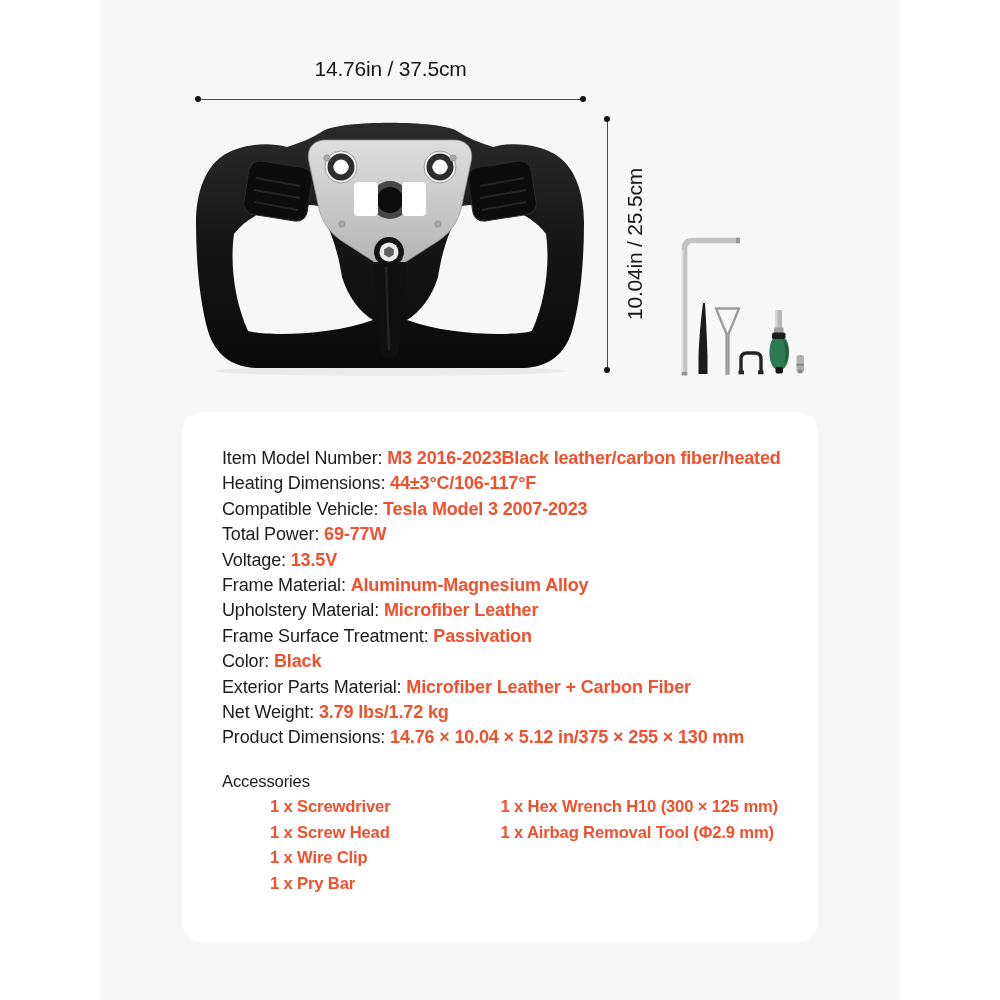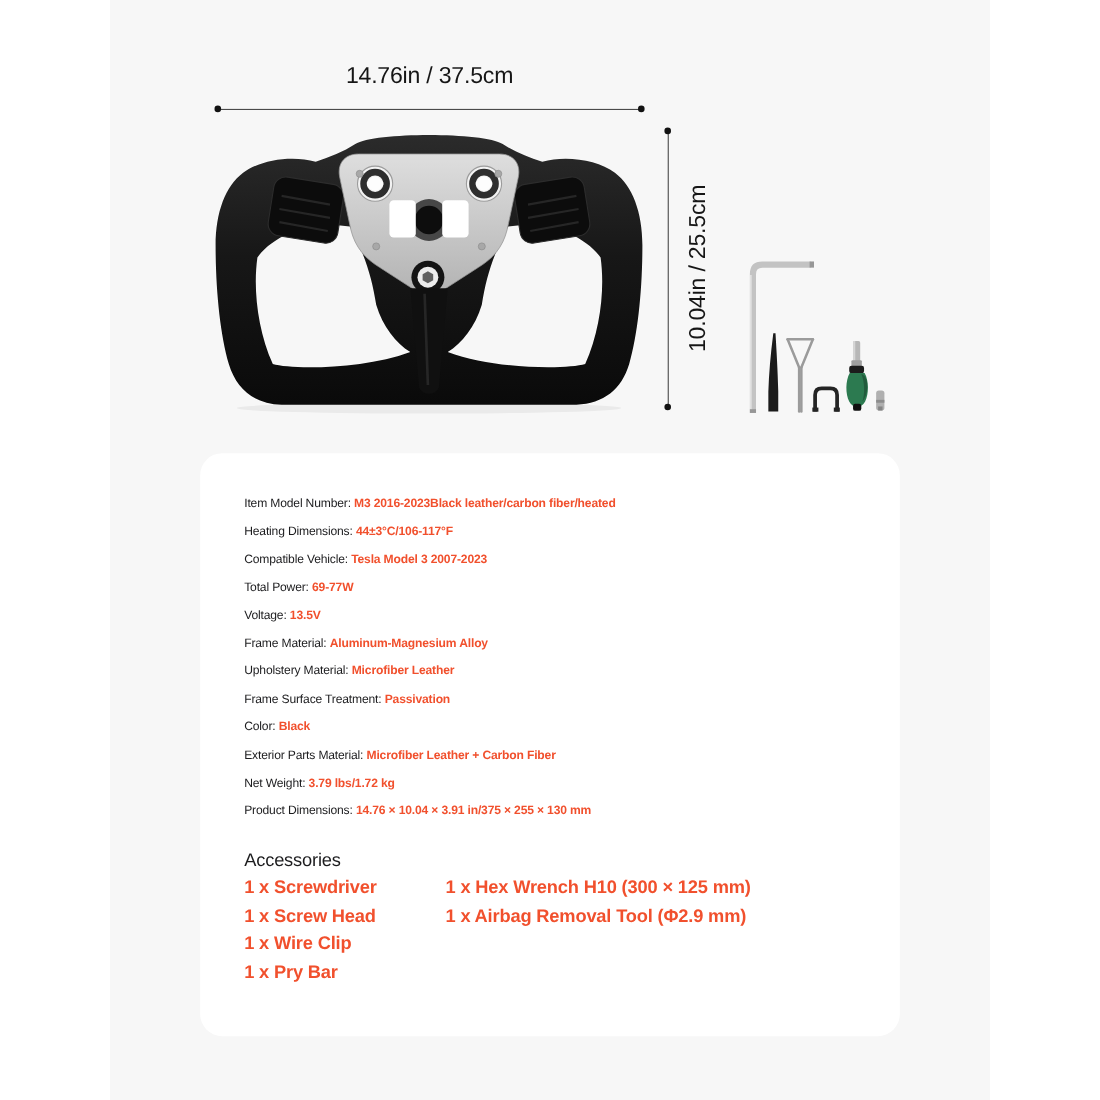--- a/index.html
+++ b/index.html
@@ -31,25 +31,25 @@
   
   .wheel-svg{position:absolute;left:190px;top:112px;width:400px;height:265px;}
   .tools-svg{position:absolute;left:676px;top:224px;width:140px;height:158px;}
 
   
   .panel{
     position:absolute;left:182px;top:412px;width:636px;height:530px;
     background:#ffffff;border-radius:20px;box-sizing:border-box;
     padding:34px 40px 0 40px;
   }
-  .spec-row{font-size:11px;line-height:25.4px;white-space:nowrap;color:#1c1c1e;letter-spacing:-0.15px;}
+  .spec-row{font-size:18px;line-height:25.4px;white-space:nowrap;color:#1c1c1e;letter-spacing:-0.15px;}
   .spec-value{color:#f1502d;font-weight:bold;}
   .acc-heading{font-size:16.6px;line-height:25.4px;margin-top:18px;color:#1c1c1e;letter-spacing:-0.15px;}
   .acc-grid{display:flex;}
-  .acc-col{display:flex;flex-direction:column;}
+  .acc-col{display:flex;flex-direction:column;margin-left:48px;}
   .acc-col-left{width:183px;}
   .acc-item{font-size:16.6px;line-height:25.4px;color:#f1502d;font-weight:bold;white-space:nowrap;letter-spacing:-0.15px;}
 </style>
 </head>
 <body>
 
 <div class="stage">
   <div class="content-bg"></div>
 
   <div class="dim-label-top">14.76in / 37.5cm</div>
@@ -173,21 +173,21 @@
     <div class="spec-row"><span class="spec-label">Heating Dimensions: </span><span class="spec-value">44±3°C/106-117°F</span></div>
     <div class="spec-row"><span class="spec-label">Compatible Vehicle: </span><span class="spec-value">Tesla Model 3 2007-2023</span></div>
     <div class="spec-row"><span class="spec-label">Total Power: </span><span class="spec-value">69-77W</span></div>
     <div class="spec-row"><span class="spec-label">Voltage: </span><span class="spec-value">13.5V</span></div>
     <div class="spec-row"><span class="spec-label">Frame Material: </span><span class="spec-value">Aluminum-Magnesium Alloy</span></div>
     <div class="spec-row"><span class="spec-label">Upholstery Material: </span><span class="spec-value">Microfiber Leather</span></div>
     <div class="spec-row"><span class="spec-label">Frame Surface Treatment: </span><span class="spec-value">Passivation</span></div>
     <div class="spec-row"><span class="spec-label">Color: </span><span class="spec-value">Black</span></div>
     <div class="spec-row"><span class="spec-label">Exterior Parts Material: </span><span class="spec-value">Microfiber Leather + Carbon Fiber</span></div>
     <div class="spec-row"><span class="spec-label">Net Weight: </span><span class="spec-value">3.79 lbs/1.72 kg</span></div>
-    <div class="spec-row"><span class="spec-label">Product Dimensions: </span><span class="spec-value">14.76 × 10.04 × 3.91 in/375 × 255 × 130 mm</span></div>
+    <div class="spec-row"><span class="spec-label">Product Dimensions: </span><span class="spec-value">14.76 × 10.04 × 5.12 in/375 × 255 × 130 mm</span></div>
 
     <div class="acc-heading">Accessories</div>
     <div class="acc-grid">
       <div class="acc-col acc-col-left">
         <div class="acc-item">1 x Screwdriver</div>
         <div class="acc-item">1 x Screw Head</div>
         <div class="acc-item">1 x Wire Clip</div>
         <div class="acc-item">1 x Pry Bar</div>
       </div>
       <div class="acc-col">

